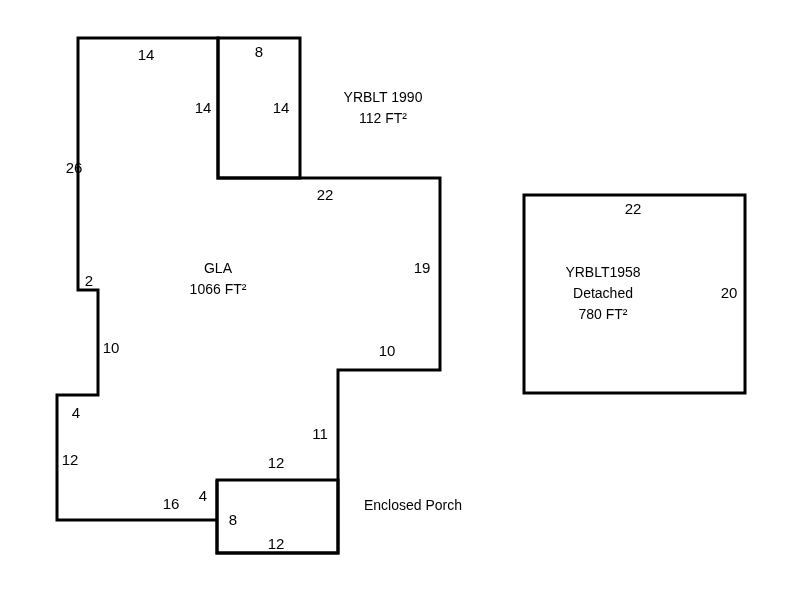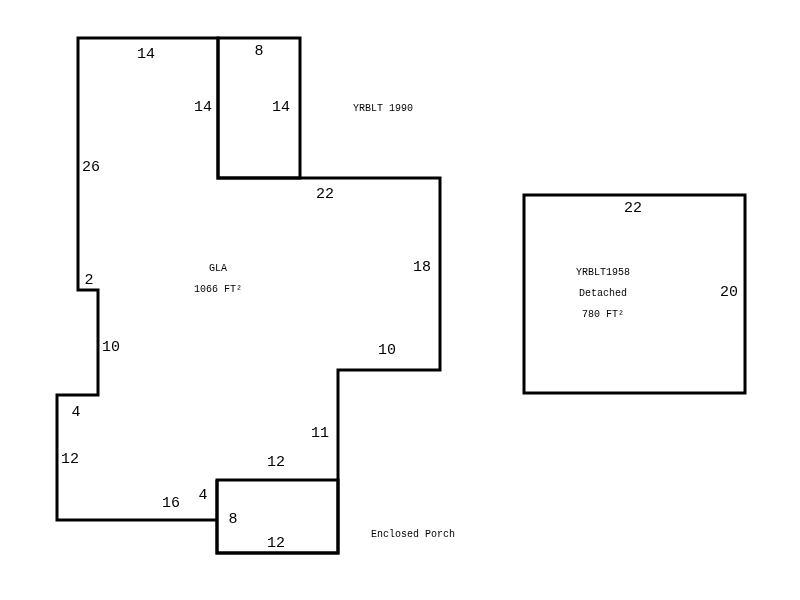--- a/index.html
+++ b/index.html
@@ -32,30 +32,30 @@
   .wall {
     fill: none;
     stroke: #000000;
     stroke-width: 3;
     stroke-linejoin: miter;
     stroke-linecap: square;
   }
   .sketch-label {
     position: absolute;
     white-space: pre;
-    font-family: Liberation Mono, monospace;
+    font-family: Liberation Sans, sans-serif;
     font-size: 15px;
     line-height: 20px;
     color: #000000;
     transform: translate(-50%, -50%);
     text-align: center;
     pointer-events: none;
   }
   .sketch-label.block {
-    font-size: 10px;
+    font-size: 14px;
     line-height: 21px;
   }
   .dim {
     font-size: 15px;
   }
 </style>
 </head>
 <body>
 
 <div id="sketch-canvas">
@@ -64,30 +64,30 @@
     <g id="outlines">
         <polygon points="78,38 218,38 218,178 440,178 440,370 338,370 338,480 338,553 217,553 217,480 217,520 57,520 57,395 98,395 98,290 78,290" fill="none" class="wall" stroke="#000000" stroke-width="3"></polygon>
         <rect x="218" y="38" width="82" height="140" fill="none" class="wall" stroke="#000000" stroke-width="3"></rect>
         <rect x="217" y="480" width="121" height="73" fill="none" class="wall" stroke="#000000" stroke-width="3"></rect>
         <rect x="524" y="195" width="221" height="198" fill="none" class="wall" stroke="#000000" stroke-width="3"></rect>
       </g>
   </svg>
 
   <div id="labels-layer">
       <div class="sketch-label block" style="left: 218px; top: 279px;"><div>GLA</div><div>1066 FT²</div></div>
-      <div class="sketch-label block" style="left: 383px; top: 108px;"><div>YRBLT 1990</div></div>
-      <div class="sketch-label block" style="left: 413px; top: 534px;"><div>Enclosed Porch</div></div>
+      <div class="sketch-label block" style="left: 383px; top: 108px;"><div>YRBLT 1990</div><div>112 FT²</div></div>
+      <div class="sketch-label block" style="left: 413px; top: 505px;"><div>Enclosed Porch</div></div>
       <div class="sketch-label block" style="left: 603px; top: 293px;"><div>YRBLT1958</div><div>Detached</div><div>780 FT²</div></div>
       <div class="sketch-label dim" style="left: 146px; top: 55px;">14</div>
       <div class="sketch-label dim" style="left: 259px; top: 52px;">8</div>
       <div class="sketch-label dim" style="left: 203px; top: 108px;">14</div>
       <div class="sketch-label dim" style="left: 281px; top: 108px;">14</div>
-      <div class="sketch-label dim" style="left: 91px; top: 168px;">26</div>
+      <div class="sketch-label dim" style="left: 74px; top: 168px;">26</div>
       <div class="sketch-label dim" style="left: 325px; top: 195px;">22</div>
-      <div class="sketch-label dim" style="left: 422px; top: 268px;">18</div>
+      <div class="sketch-label dim" style="left: 422px; top: 268px;">19</div>
       <div class="sketch-label dim" style="left: 89px; top: 281px;">2</div>
       <div class="sketch-label dim" style="left: 111px; top: 348px;">10</div>
       <div class="sketch-label dim" style="left: 387px; top: 351px;">10</div>
       <div class="sketch-label dim" style="left: 76px; top: 413px;">4</div>
       <div class="sketch-label dim" style="left: 320px; top: 434px;">11</div>
       <div class="sketch-label dim" style="left: 70px; top: 460px;">12</div>
       <div class="sketch-label dim" style="left: 276px; top: 463px;">12</div>
       <div class="sketch-label dim" style="left: 138px; top: 504px; margin-left: 33px;">16</div>
       <div class="sketch-label dim" style="left: 203px; top: 496px;">4</div>
       <div class="sketch-label dim" style="left: 233px; top: 520px;">8</div>

